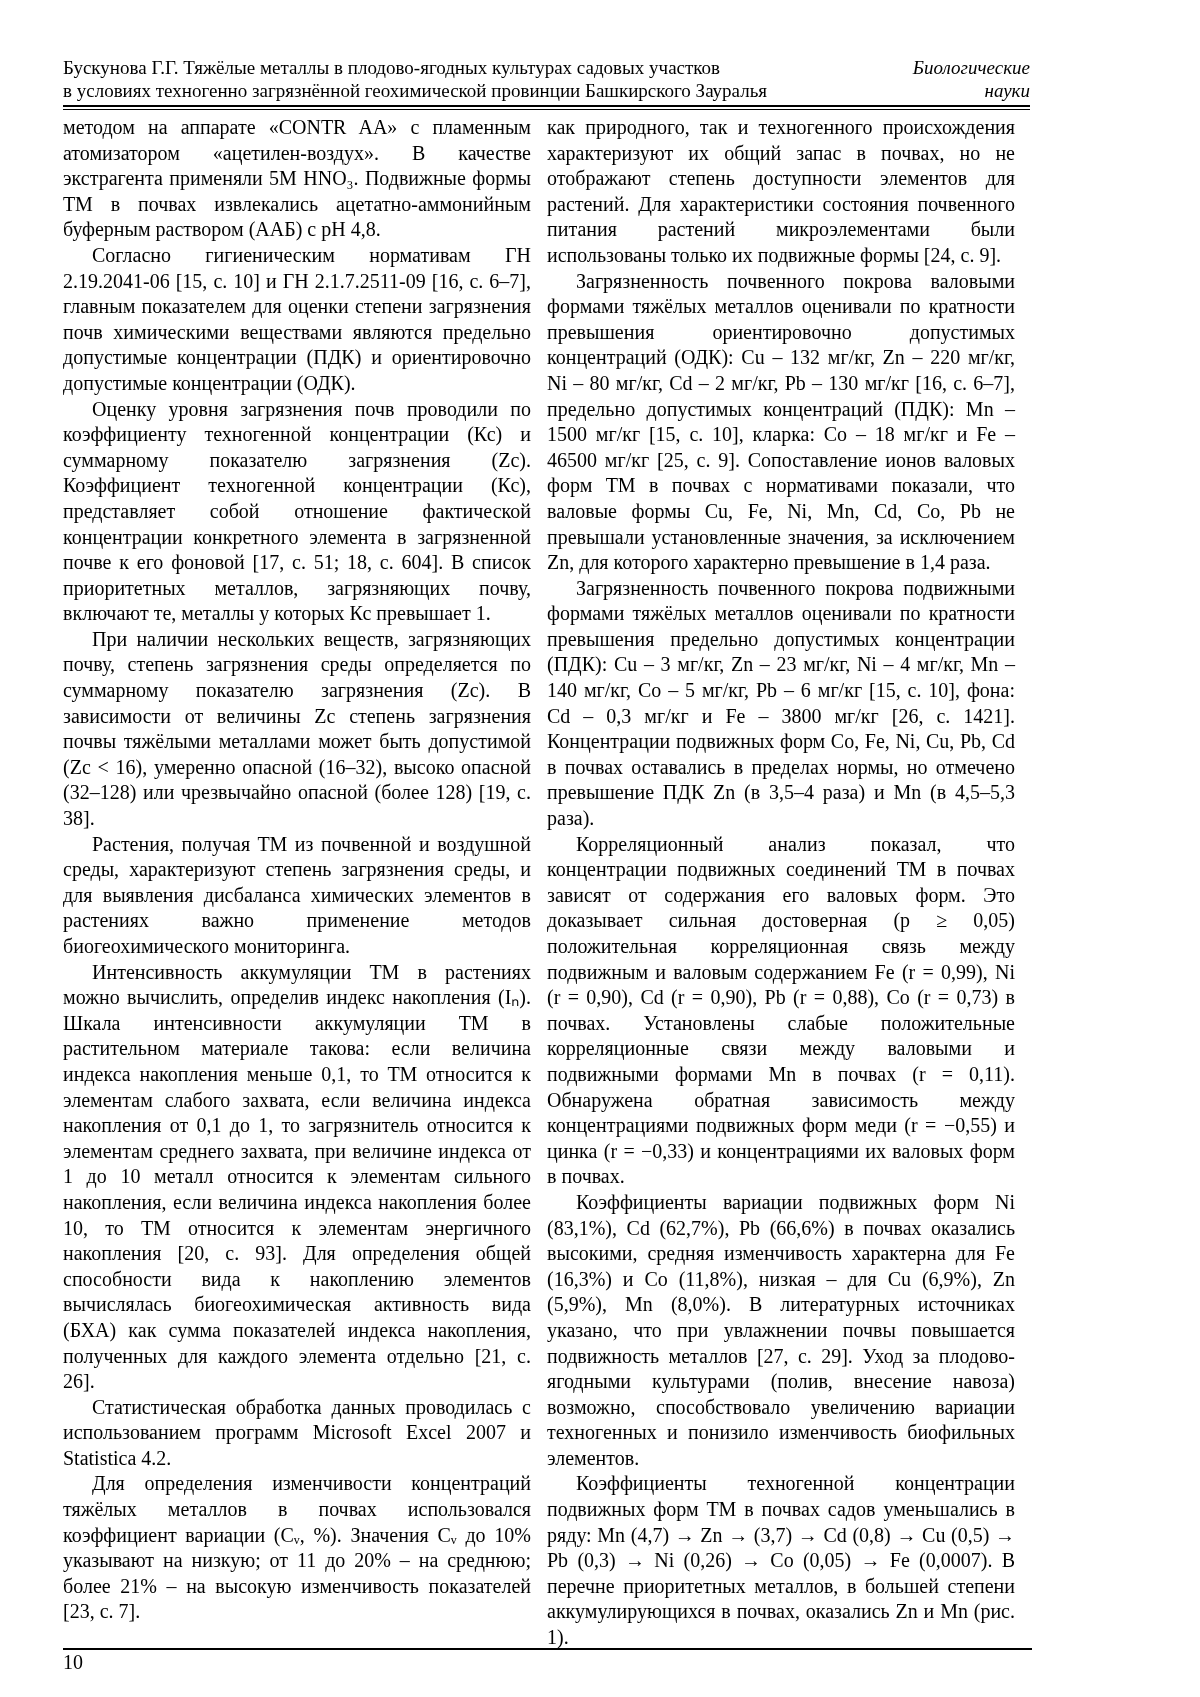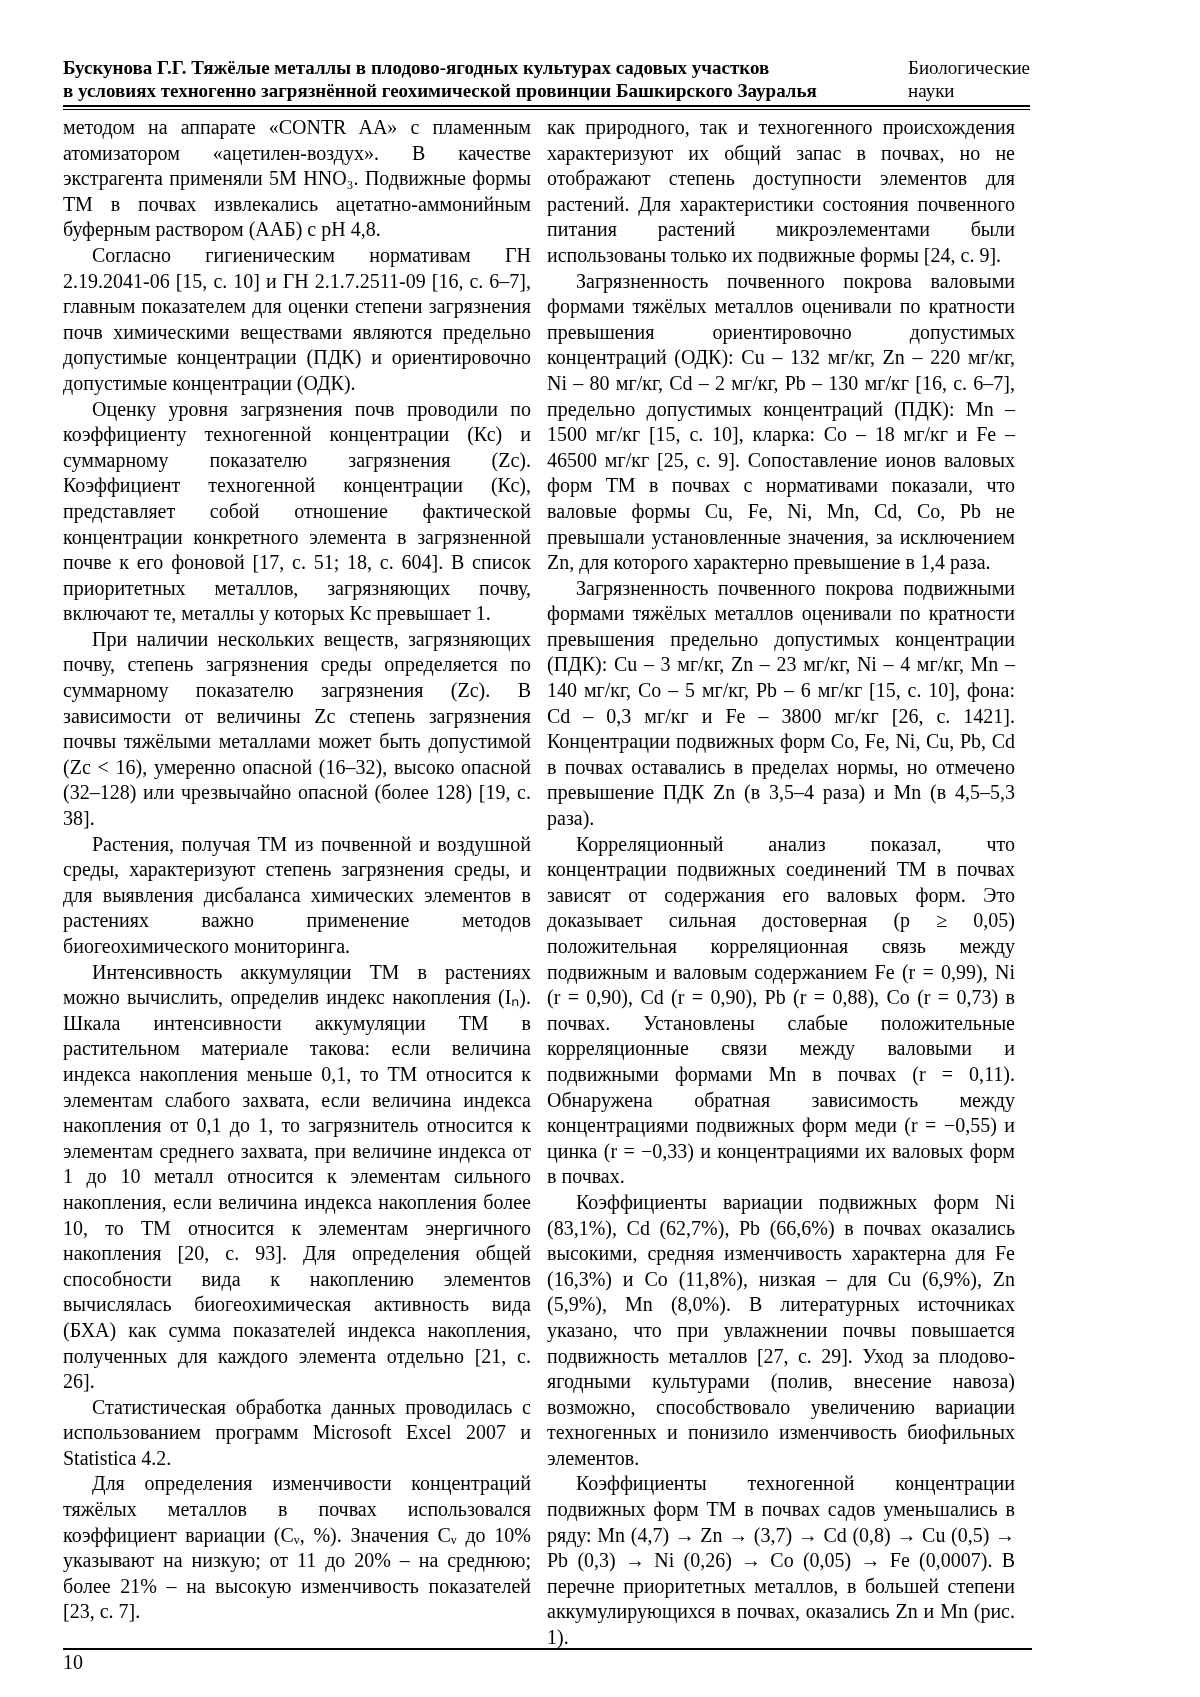--- a/index.html
+++ b/index.html
@@ -18,22 +18,22 @@
     top: 56px;
     width: 967px;
   }
   .header {
     display: flex;
     justify-content: space-between;
     align-items: flex-end;
     font-size: 19px;
     line-height: 23px;
   }
-  .header-left { text-align: left; font-weight: bold; }
-  .header-right { }
+  .header-left { text-align: left; }
+  .header-right { text-align: right; font-style: italic; }
   .double-rule {
     margin-top: 3px;
     height: 2px;
     border-top: 2px solid #000;
     border-bottom: 1px solid #000;
   }
   .columns {
     display: flex;
     gap: 16px;
     margin-top: 5px;

